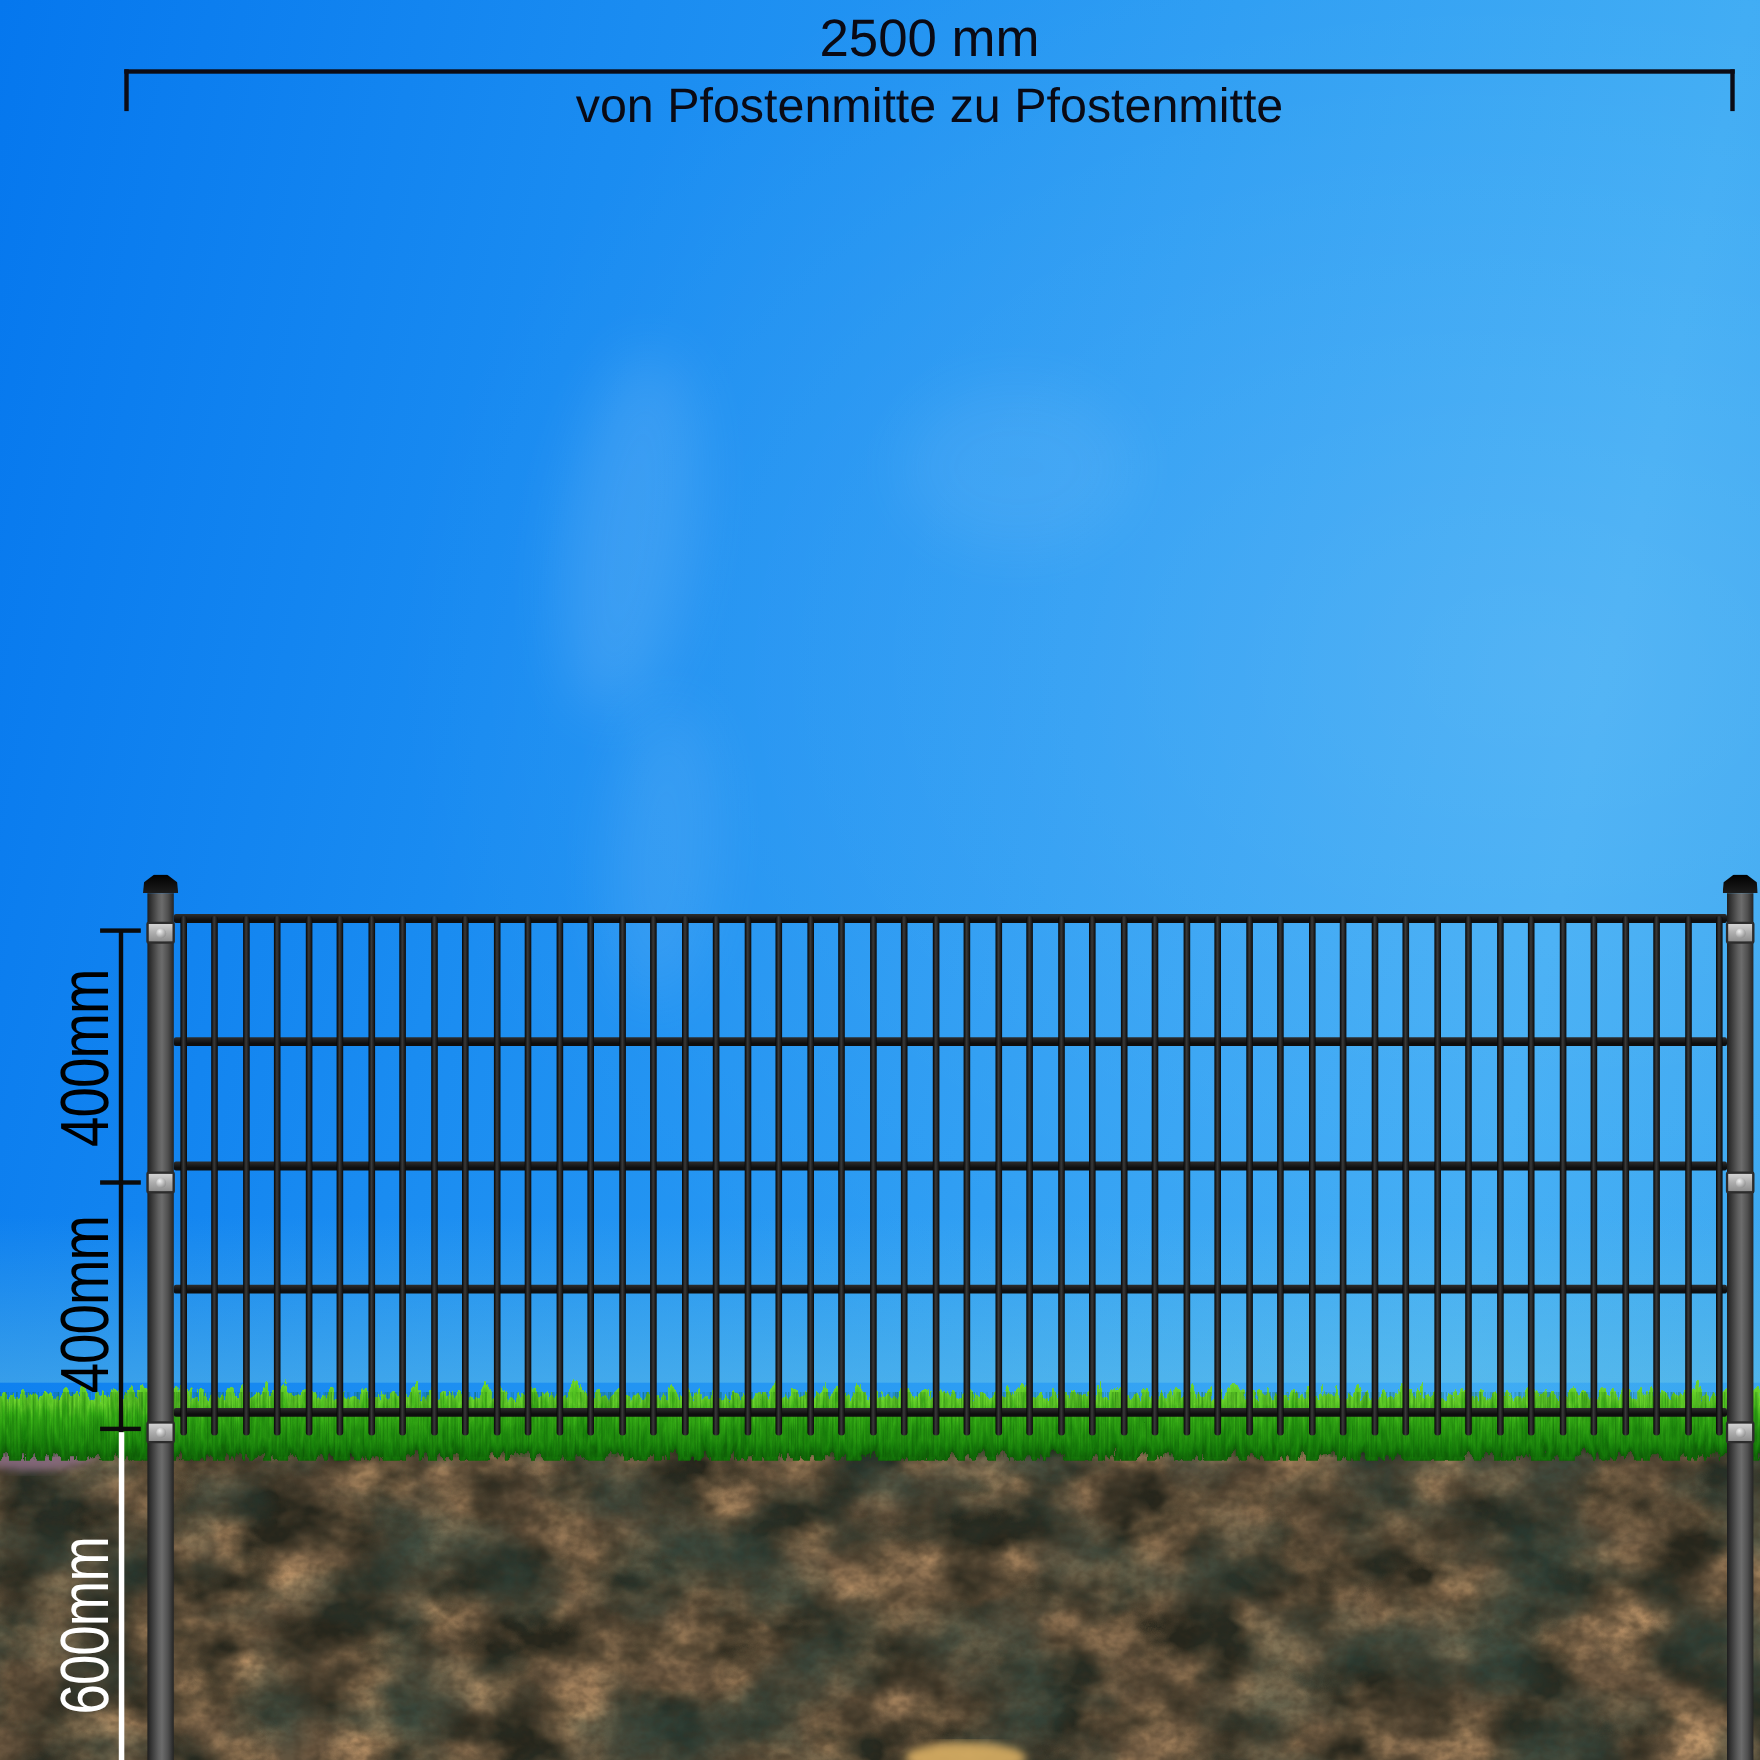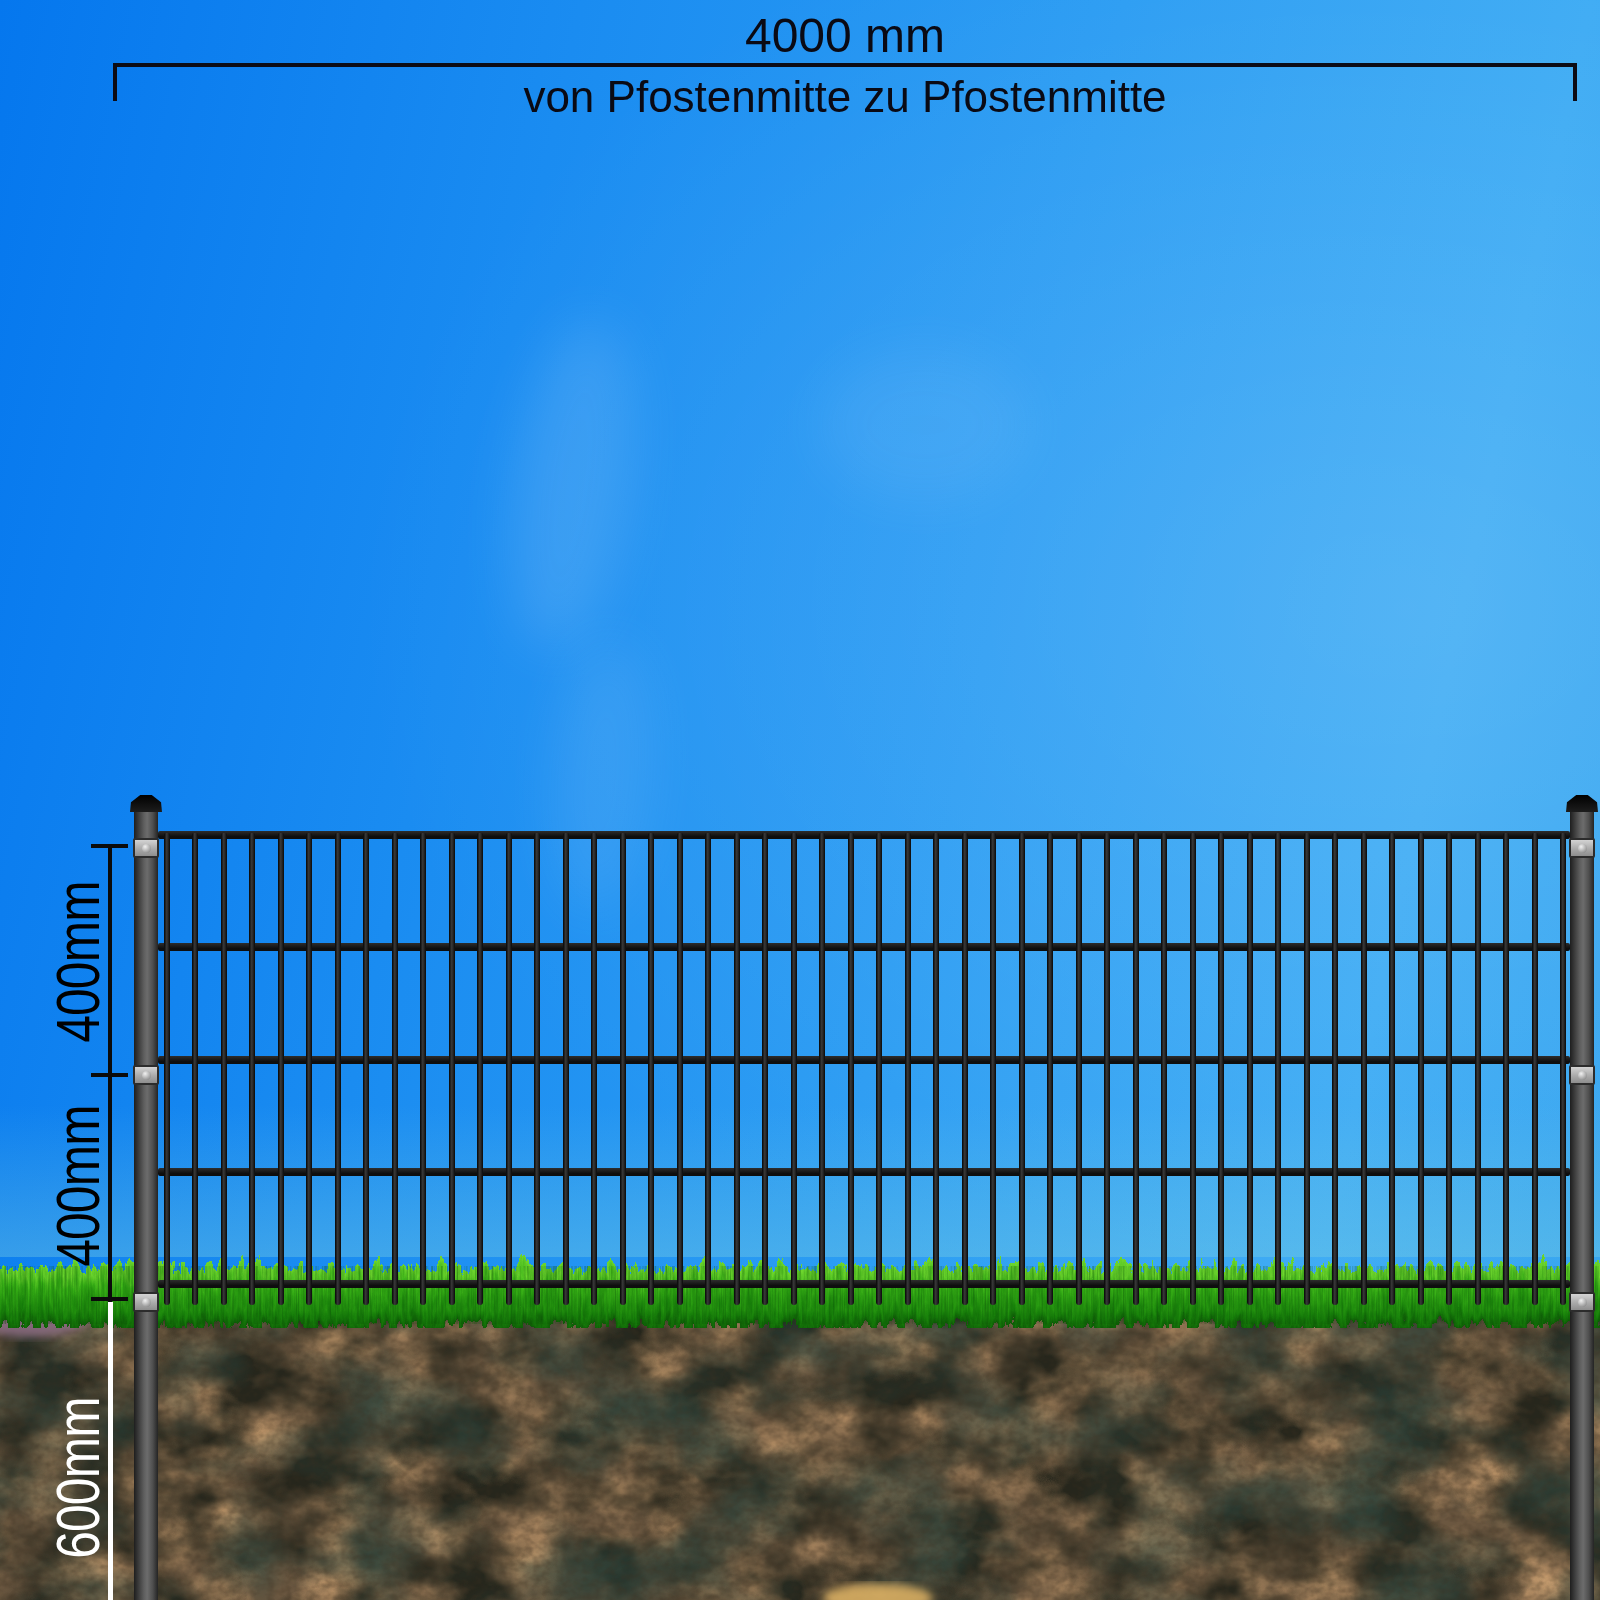--- a/index.html
+++ b/index.html
@@ -215,21 +215,21 @@
       </div>
       <div class="bracket" style="left: 1569px; top: 1065px;">
         <div class="screw"></div>
       </div>
       <div class="bracket" style="left: 1569px; top: 1292px;">
         <div class="screw"></div>
       </div>
     </div>
 
   <div>
-    <div class="dt-title">4000 mm</div>
+    <div class="dt-title">2500 mm</div>
     <div class="dt-line"></div>
     <div class="dt-tick l"></div>
     <div class="dt-tick r"></div>
     <div class="dt-note">von Pfostenmitte zu Pfostenmitte</div>
   </div>
 
   <div>
     <div class="dl-black"></div>
     <div class="dl-white"></div>
     <div class="dl-tick t1"></div>

